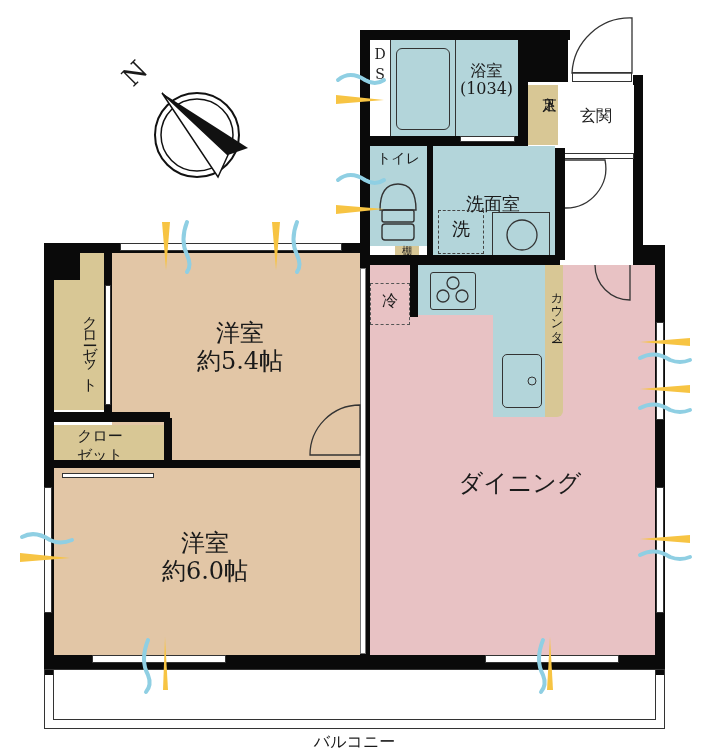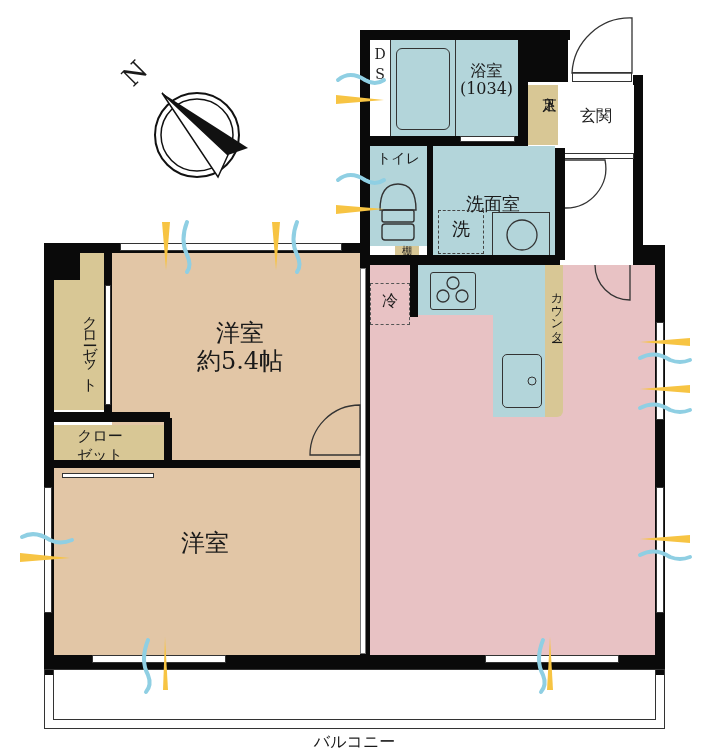--- a/index.html
+++ b/index.html
@@ -60,28 +60,30 @@
   <div>ゼット</div>
 </div>
 <div class="wall" style="left:164px;top:418px;width:8px;height:52px;"></div>
 <div class="wall" style="left:44px;top:460px;width:326px;height:8px;"></div>
 <div class="win" style="left:62px;top:468px;width:92px;height:6px;"></div>
 
 <div class="room" style="left:54px;top:468px;width:306px;height:187px;background:#e2c6a6;"></div>
 <div class="win" style="left:62px;top:473px;width:92px;height:5px;"></div>
 <div class="lbl" style="left:145px;top:530px;width:120px;font-size:24px;">
   <div>洋室</div>
+  <div>約6.0帖</div>
 </div>
 <div class="win" style="left:44px;top:487px;width:8px;height:126px;"></div>
 <div class="win" style="left:92px;top:655px;width:134px;height:8px;"></div>
 
 <div class="wall" style="left:360px;top:250px;width:10px;height:420px;"></div>
 <div class="room" style="left:370px;top:265px;width:285px;height:390px;background:#e8c2c4;"></div>
 <div class="win" style="left:360px;top:268px;width:6px;height:386px;border-color:#777;"></div>
 <div class="lbl" style="left:420px;top:470px;width:200px;font-size:24px;">
+  <div>ダイニング</div>
 </div>
 
 <div class="room" style="left:418px;top:265px;width:130px;height:50px;background:#b3d5da;"></div>
 <div class="room" style="left:493px;top:265px;width:55px;height:152px;background:#b3d5da;"></div>
 <div class="room" style="left:545px;top:265px;width:18px;height:152px;background:#d8c795;border-radius:0 0 6px 0;"></div>
 <div class="lbl vert" style="left:545px;top:285px;width:18px;font-size:12px;">カウンター</div>
 <div class="abs" style="left:430px;top:272px;width:44px;height:36px;border:1.5px solid #333;border-radius:3px;">
   <svg width="44" height="36" style="left:0;top:0;">
       <circle cx="22" cy="10" r="6" fill="none" stroke="#333" stroke-width="1.3"></circle>
       <circle cx="12" cy="23" r="6" fill="none" stroke="#333" stroke-width="1.3"></circle>

